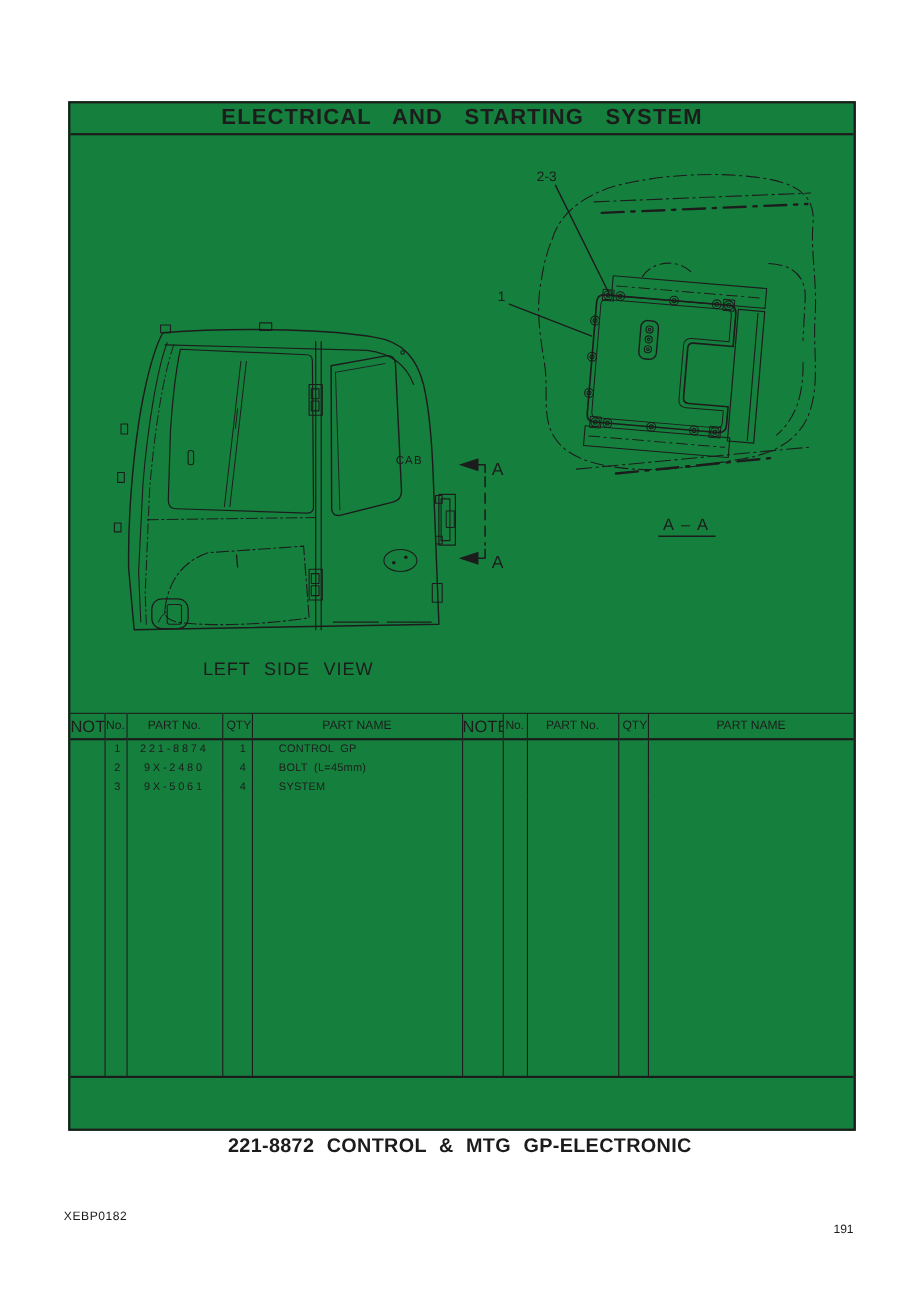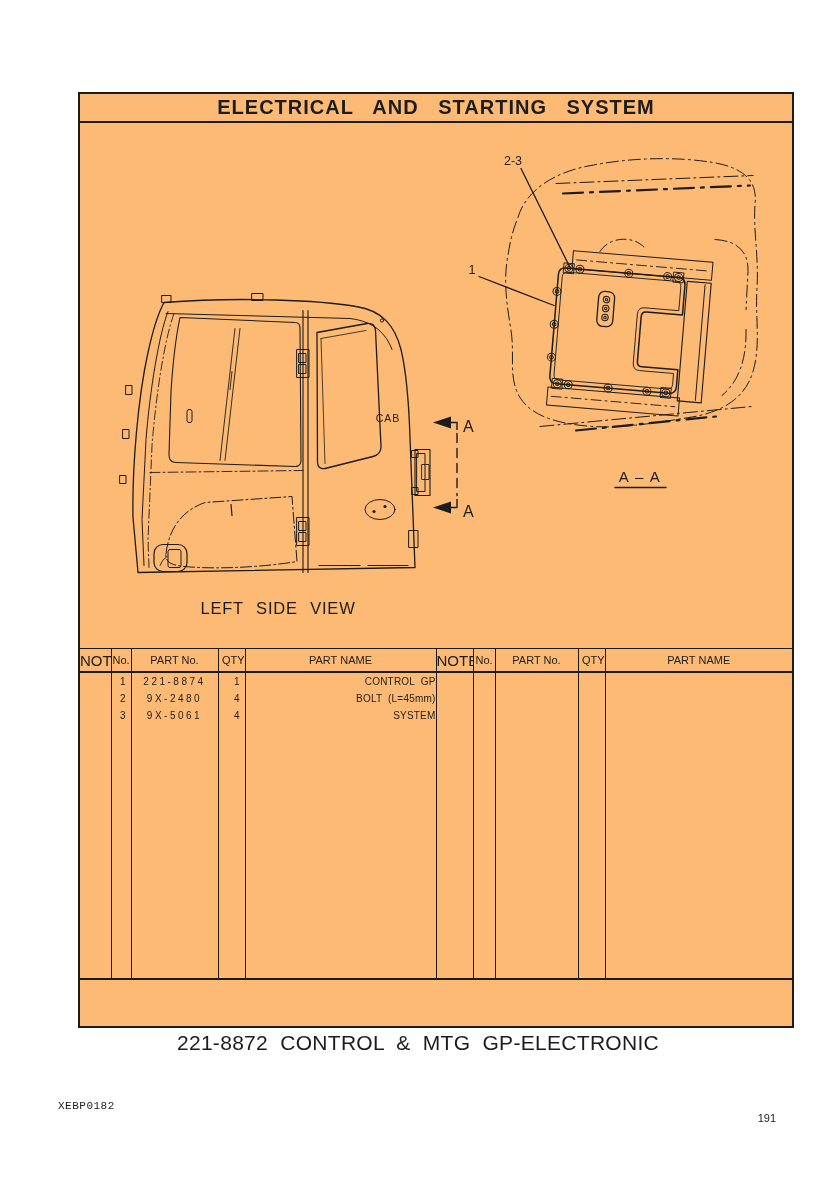--- a/index.html
+++ b/index.html
@@ -2,22 +2,22 @@
 <html><head>
 <meta charset="utf-8">
 <style>
   html,body{margin:0;padding:0;background:#e8e8e8;}
   .page{
     position:relative;width:840px;height:1189px;margin:0 auto;
     background:#ffffff;overflow:hidden;
     font-family:"Liberation Sans", sans-serif;color:#1c1c1c;
   }
   .main-box{
-    position:absolute;left:78px;top:92px;width:712px;height:932px;
-    border:2px solid #1c1c1c;background:#fdba74;
+    position:absolute;left:62px;top:92px;width:712px;height:932px;
+    border:2px solid #1c1c1c;background:#15803d;
   }
   .title-bar{
     position:absolute;left:0;top:0;width:100%;height:29px;
     border-bottom:2px solid #1c1c1c;box-sizing:border-box;
     text-align:center;line-height:27px;
     font-size:20px;font-weight:bold;letter-spacing:1px;word-spacing:13px;
   }
   .drawing-area{position:absolute;left:0;top:29px;width:712px;height:525px;}
   .drawing-area svg{position:absolute;left:0;top:0;}
 
@@ -33,35 +33,35 @@
   .parts-table th:first-child,.parts-table td:first-child{border-left:none;}
   .parts-table thead th{
     height:22px;border-bottom:2.5px solid #1c1c1c;
     text-align:center;font-size:11px;vertical-align:middle;
   }
   .parts-table thead th.h-note{font-size:15px;}
   .parts-table thead th.h-qty{font-size:11px;text-align:right;}
   .parts-table tbody td{height:17px;font-size:10px;vertical-align:middle;}
   td.c-no,td.c-qty{text-align:right;padding-right:5px;}
   td.c-partno{text-align:center;letter-spacing:2.5px;margin-top:23px;}
-  td.c-name{text-align:right;padding-left:0;font-size:9.5px;word-spacing:3px;letter-spacing:0.2px;margin-left:16px;}
+  td.c-name{text-align:left;padding-left:24px;font-size:9.5px;word-spacing:3px;letter-spacing:0.2px;margin-left:16px;}
   tr.filler td{height:254px;}
 
   .figure-ref{
     position:absolute;left:0;bottom:0;width:100%;height:47px;box-sizing:border-box;
     display:flex;justify-content:flex-end;align-items:flex-end;
     padding:0 14px 9px 0;font-size:12px;letter-spacing:2px;
   }
   .figure-ref .rev{margin-left:20px;letter-spacing:1px;}
 
   .caption{
     position:absolute;left:62px;top:1031px;width:712px;text-align:center;
-    font-size:21px;font-weight:normal;letter-spacing:0.3px;word-spacing:6px;
-  }
-  .footer-left{position:absolute;left:58px;top:1100px;font-size:11px;letter-spacing:0.5px;font-family:Liberation Mono, monospace;}
+    font-size:18px;font-weight:bold;letter-spacing:0.3px;word-spacing:6px;
+  }
+  .footer-left{position:absolute;left:58px;top:1100px;font-size:11px;letter-spacing:0.5px;}
   .footer-right{position:absolute;right:64px;top:1100px;font-size:11px;margin-top:12px;}
 
   svg .ln{stroke:#1c1c1c;fill:none;stroke-linejoin:round;stroke-linecap:round;}
   svg text{font-family:"Liberation Sans", sans-serif;fill:#1c1c1c;stroke:none;}
 </style>
 </head>
 <body>
 
 <div class="page">
   <div class="main-box">

